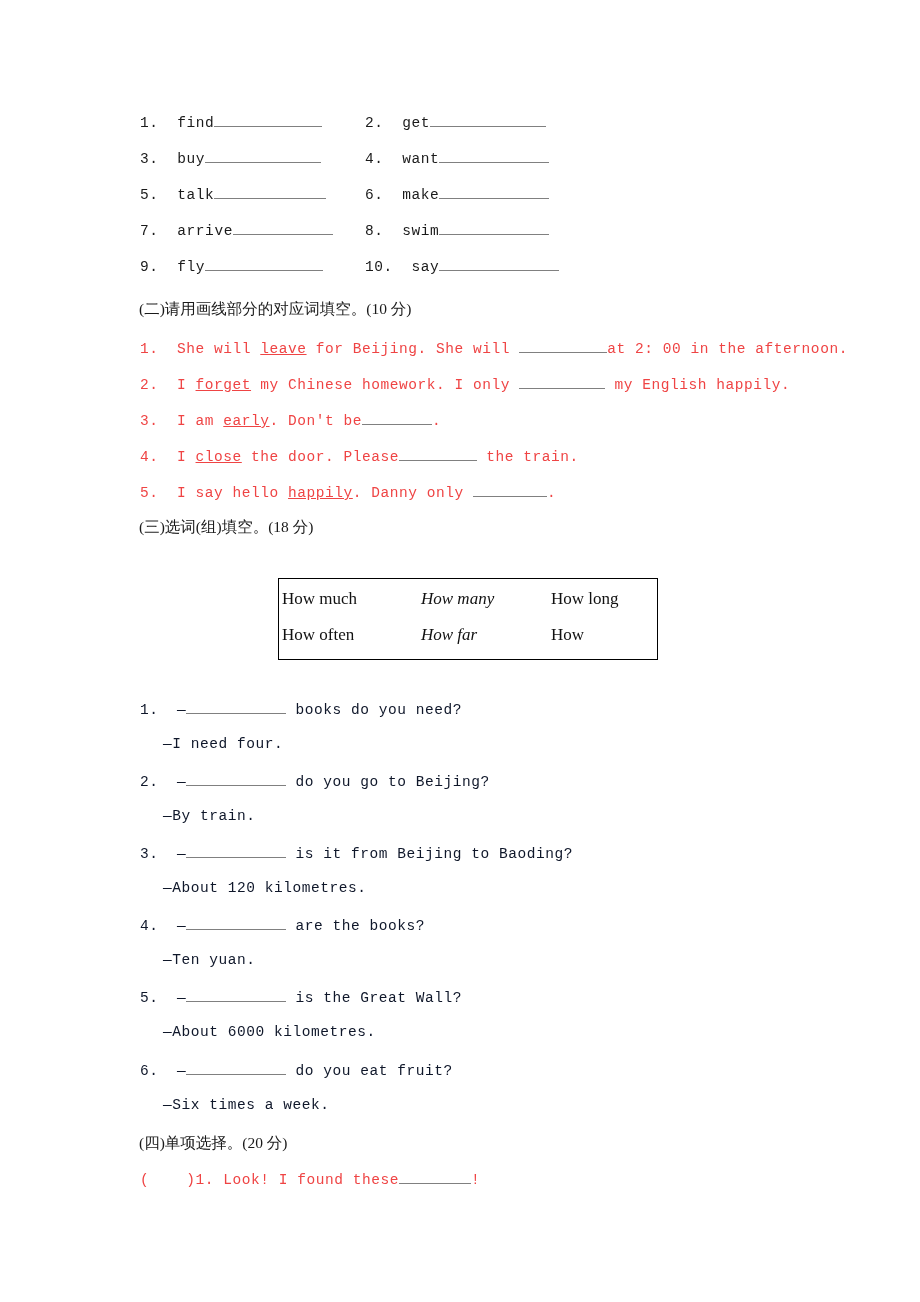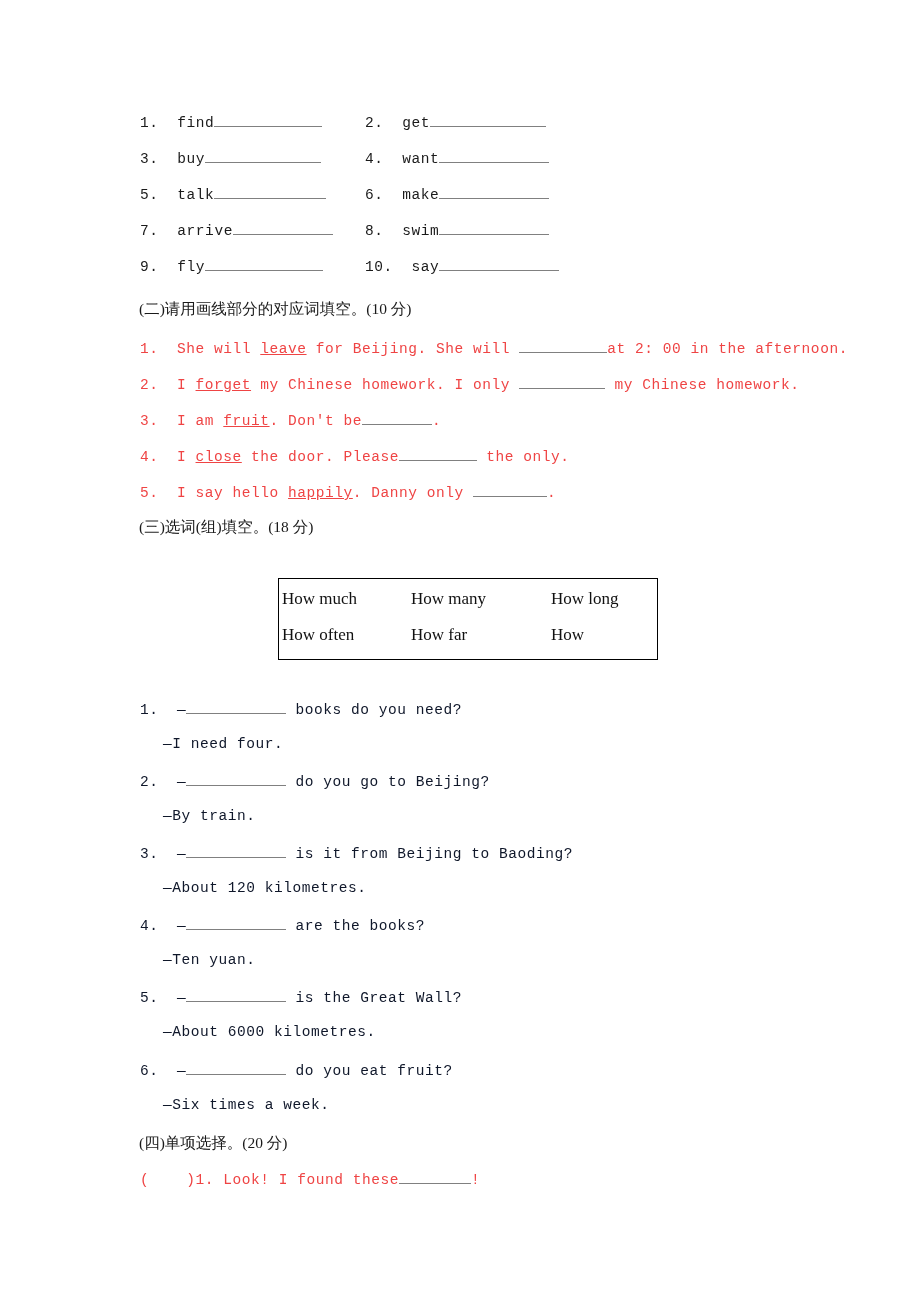--- a/index.html
+++ b/index.html
@@ -98,21 +98,21 @@
   }
   .wordbox-row.r1 { top: 10px; }
   .wordbox-row.r2 { top: 46px; }
   .wb-cell {
     position: absolute;
     font-size: 17px;
     color: #111111;
     white-space: pre;
   }
   .wb-c1 { left: 3px; }
-  .wb-c2 { left: 132px; }
+  .wb-c2 { left: 142px; font-style: italic; }
   .wb-c3 { left: 272px; }
 
   
   .qline, .aline {
     position: absolute;
     font-size: 14.5px;
     letter-spacing: 0.55px;
     white-space: pre;
     color: #0f172a;
   }
@@ -148,25 +148,25 @@
       <span class="wcell left"><span class="wnum">9.</span><span class="wword">&nbsp; <span>fly</span></span><span class="blank" style="width:118px"></span></span>
       <span class="wcell right"><span class="wnum">10.</span><span class="wword">&nbsp; <span>say</span></span><span class="blank" style="width:120px"></span></span>
     </div>
 
   </div>
 
   <div class="cjk-heading" style="top:299px">(二)请用画线部分的对应词填空。(10 分)</div>
 
   <div class="sentence" style="left:140px; top:339px"><span>1.</span><span>  She will </span><span class="kw">leave</span><span> for Beijing. She will </span><span class="blank" style="width:88px"></span><span>at 2: 00 in the afternoon.</span></div>
 
-  <div class="sentence" style="left:140px; top:375px"><span>2.</span><span>  I </span><span class="kw">forget</span><span> my Chinese homework. I only </span><span class="blank" style="width:86px"></span><span> my Chinese homework.</span></div>
-
-  <div class="sentence" style="left:140px; top:411px"><span>3.</span><span>  I am </span><span class="kw">fruit</span><span>. Don't be</span><span class="blank" style="width:70px"></span><span>.</span></div>
-
-  <div class="sentence" style="left:140px; top:447px"><span>4.</span><span>  I </span><span class="kw">close</span><span> the door. Please</span><span class="blank" style="width:78px"></span><span> the only.</span></div>
+  <div class="sentence" style="left:140px; top:375px"><span>2.</span><span>  I </span><span class="kw">forget</span><span> my Chinese homework. I only </span><span class="blank" style="width:86px"></span><span> my English happily.</span></div>
+
+  <div class="sentence" style="left:140px; top:411px"><span>3.</span><span>  I am </span><span class="kw">early</span><span>. Don't be</span><span class="blank" style="width:70px"></span><span>.</span></div>
+
+  <div class="sentence" style="left:140px; top:447px"><span>4.</span><span>  I </span><span class="kw">close</span><span> the door. Please</span><span class="blank" style="width:78px"></span><span> the train.</span></div>
 
   <div class="sentence" style="left:140px; top:483px"><span>5.</span><span>  I say hello </span><span class="kw">happily</span><span>. Danny only </span><span class="blank" style="width:74px"></span><span>.</span></div>
 
   <div class="cjk-heading" style="top:517px">(三)选词(组)填空。(18 分)</div>
 
   <div class="wordbox">
     <div class="wordbox-row r1">
       <span class="wb-cell wb-c1">How much</span>
       <span class="wb-cell wb-c2">How many</span>
       <span class="wb-cell wb-c3">How long</span>

